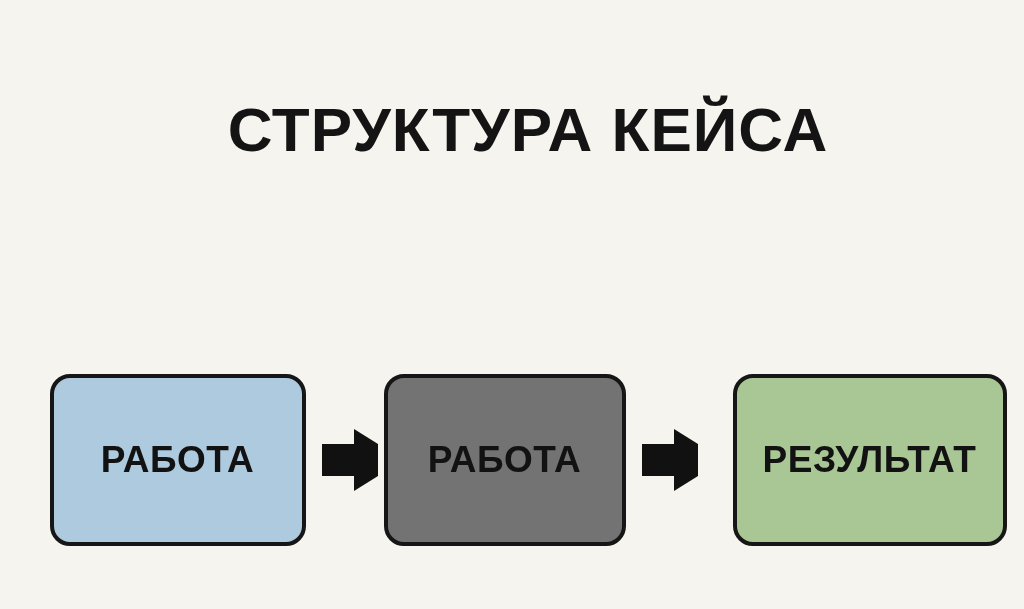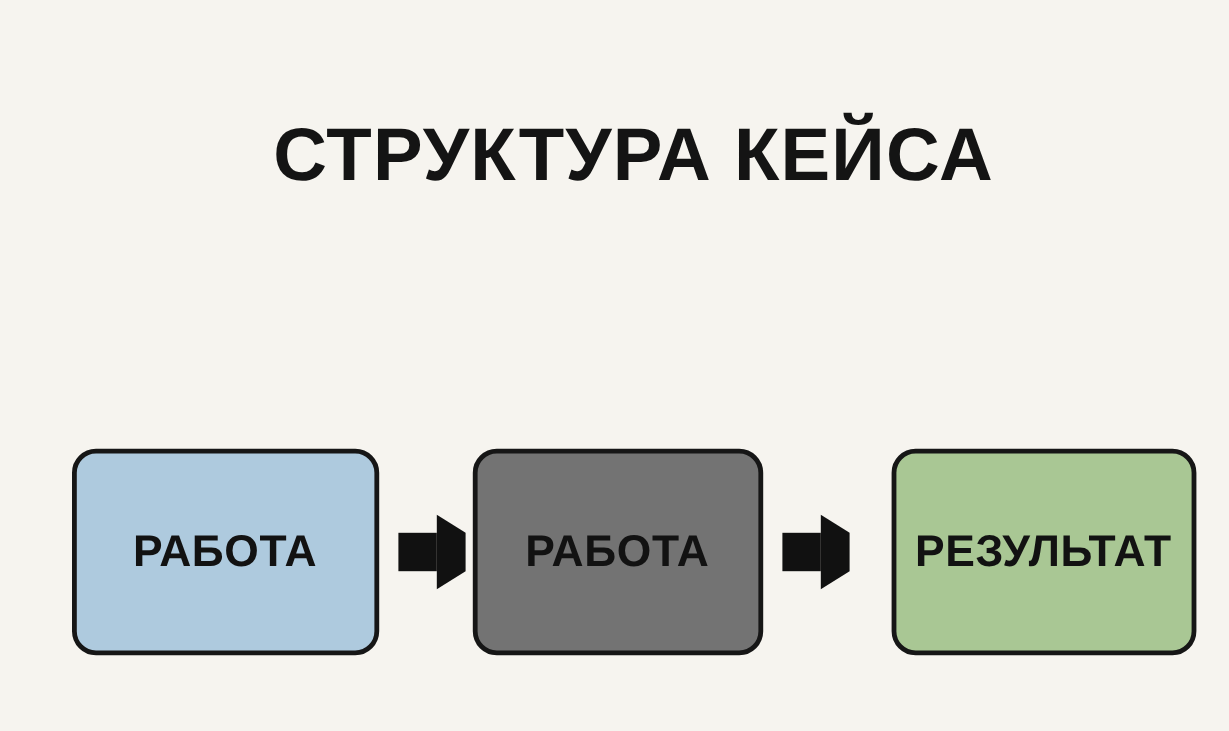--- a/index.html
+++ b/index.html
@@ -55,21 +55,21 @@
     justify-content: center;
     color: #121212;
     font-weight: bold;
     font-size: 37px;
     letter-spacing: 0.5px;
     flex-shrink: 0;
   }
 
   .node-1 { width: 256px; }
   .node-2 { width: 242px; }
-  .node-3 { width: 254px; margin-left: 29px; }
+  .node-3 { width: 274px; margin-left: 29px; }
 
   .arrow {
     width: 78px;
     height: 30px;
     display: flex;
     align-items: center;
     flex-shrink: 0;
   }
 
   .arrow .shaft {

